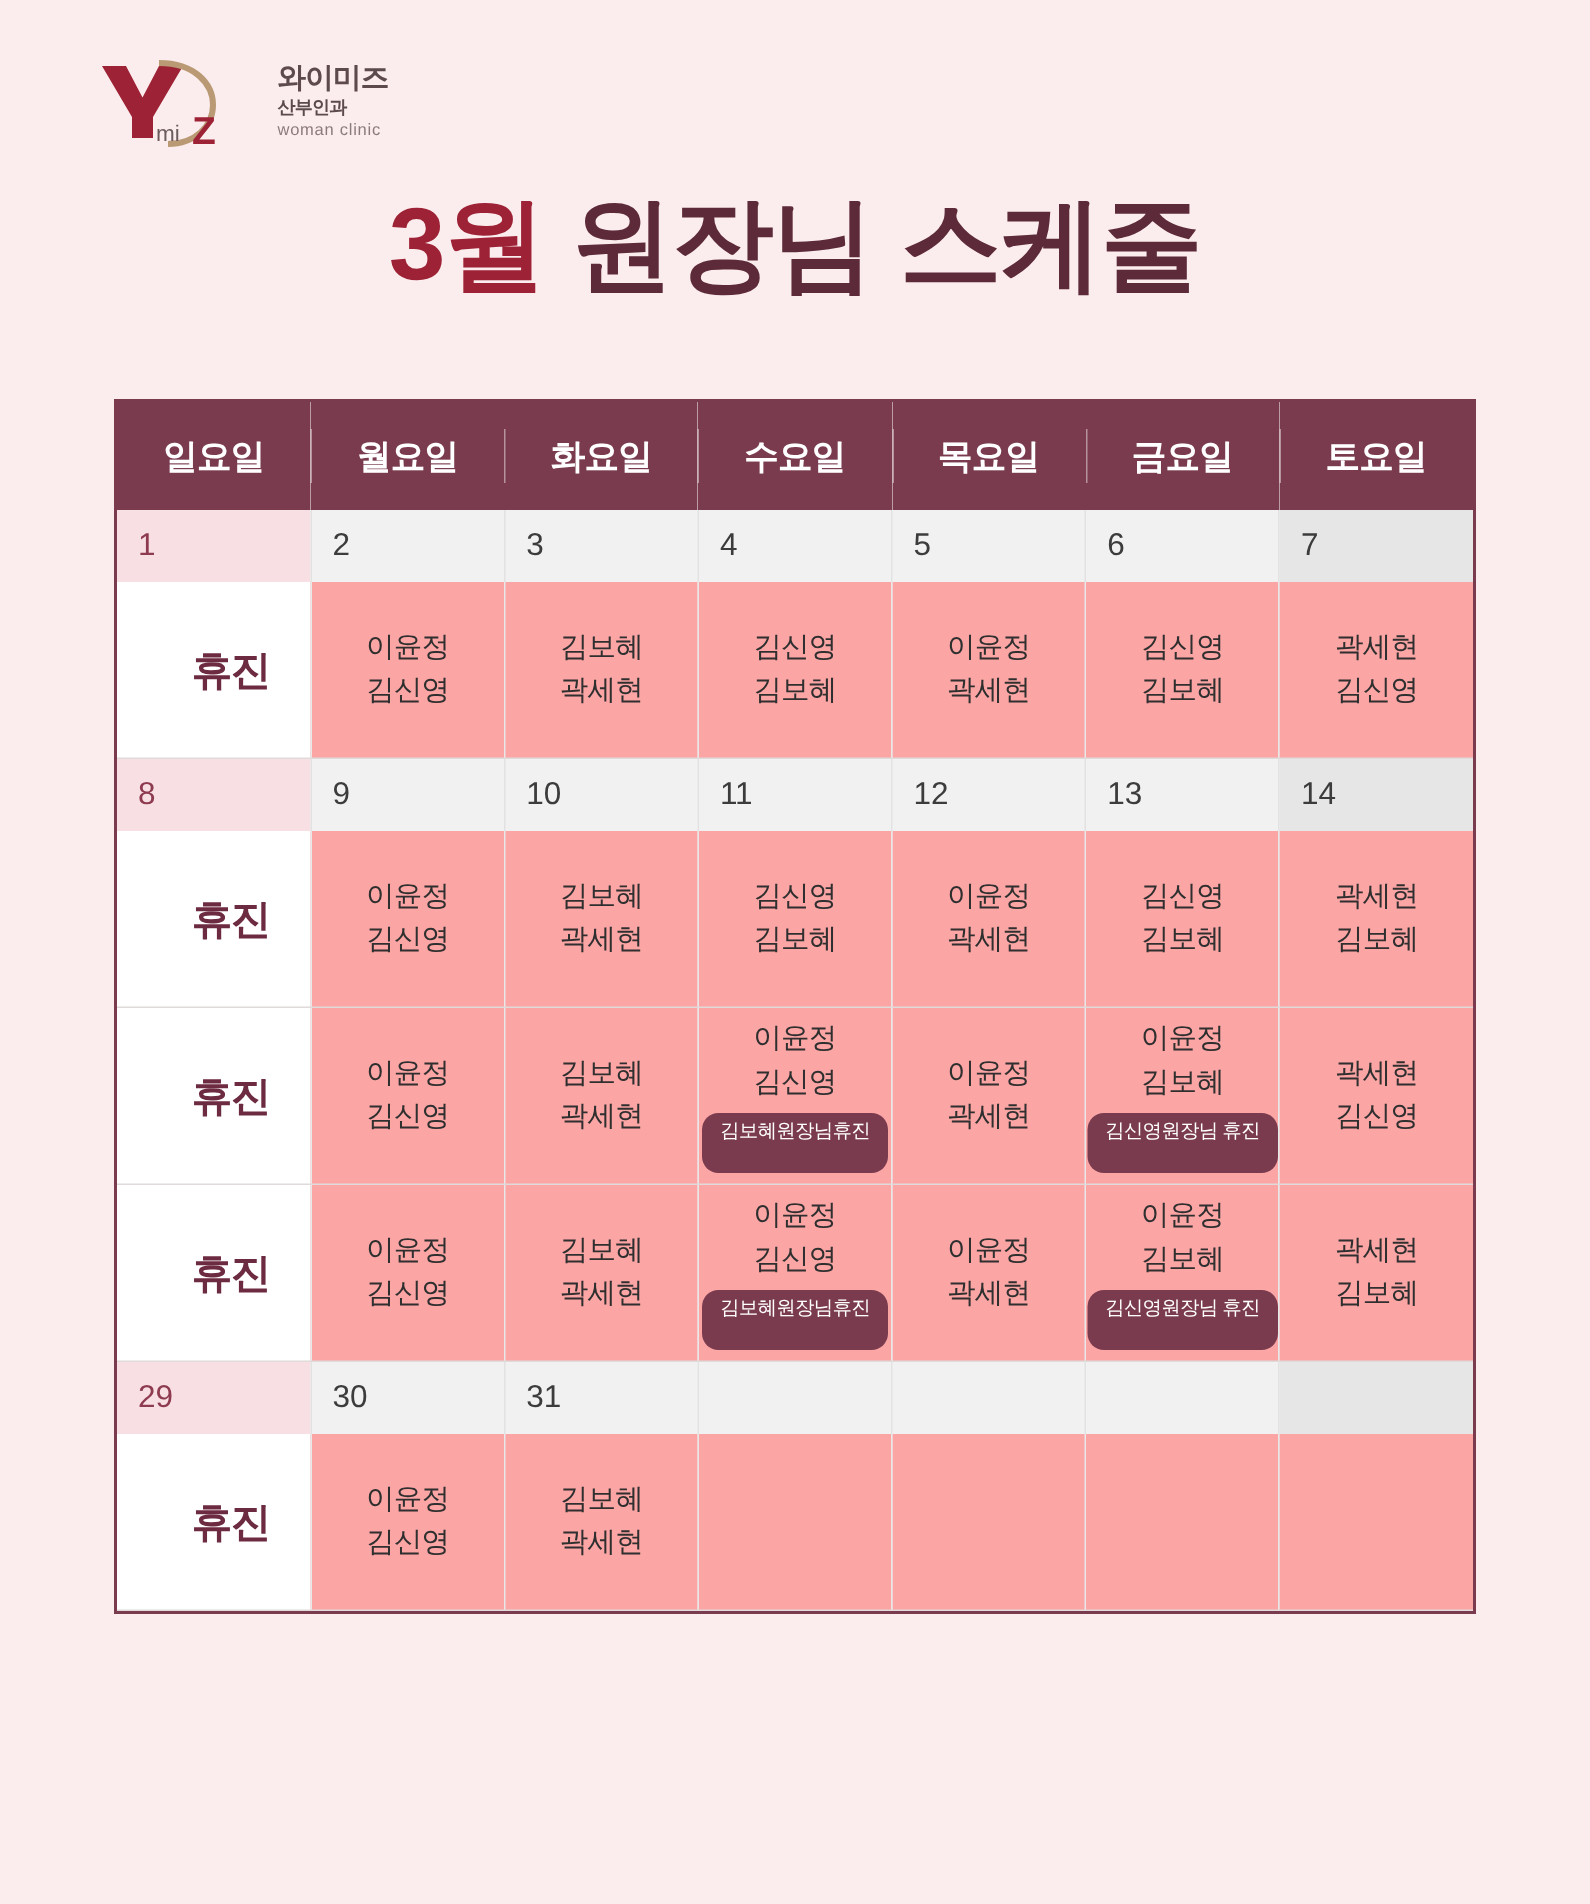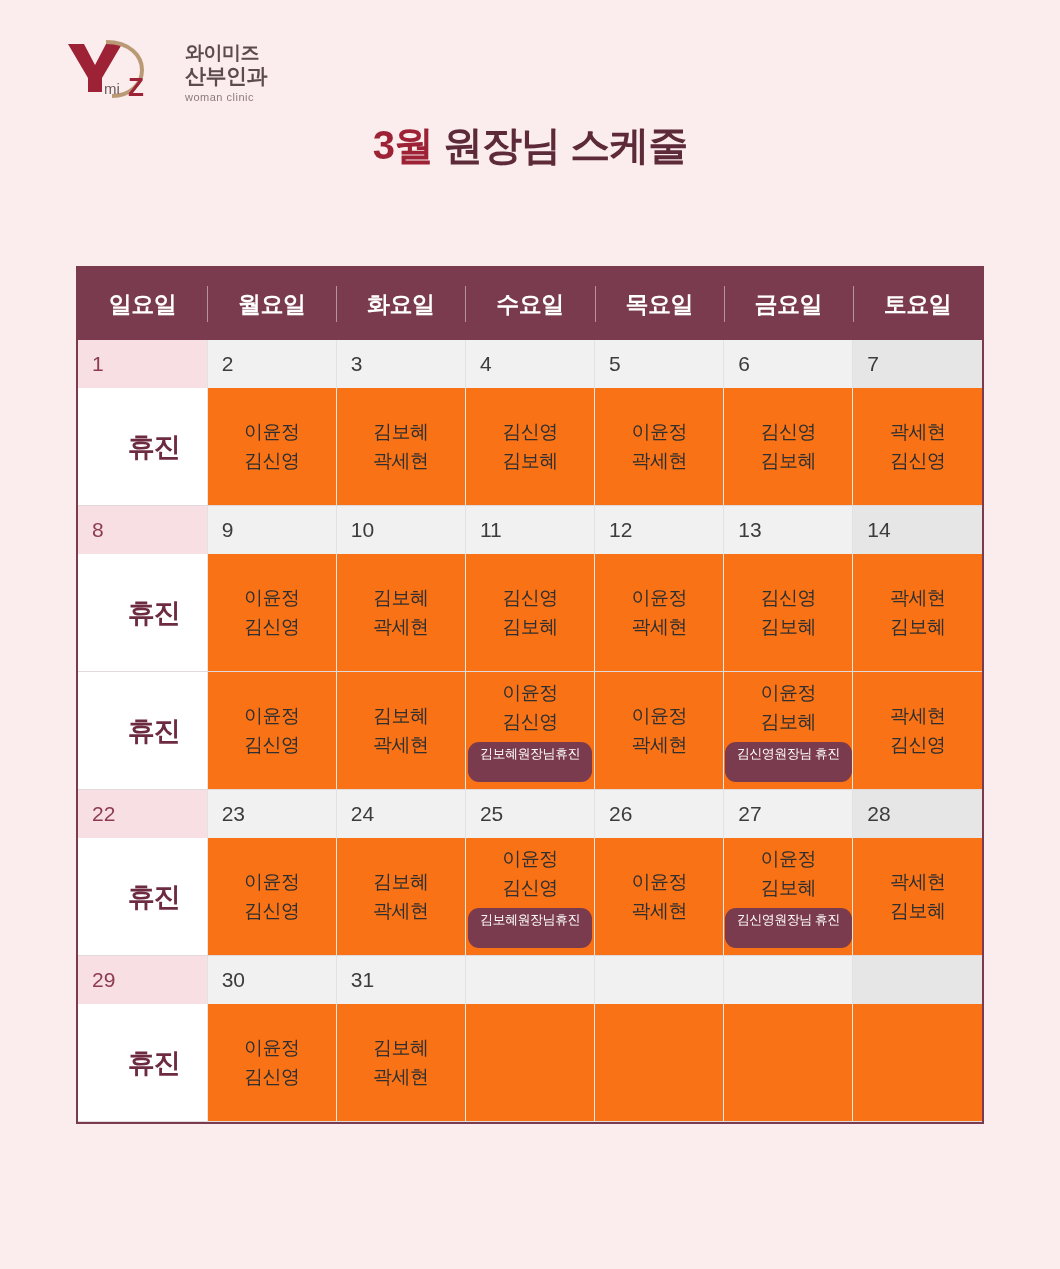--- a/index.html
+++ b/index.html
@@ -37,40 +37,40 @@
     line-height: 1.18;
     margin-left: 28px;
   }
   .logo-text .l1 {
     font-size: 19px;
     color: #5c4a4c;
     font-weight: bold;
     letter-spacing: -0.5px;
   }
   .logo-text .l2 {
-    font-size: 21px;
+    font-size: 12px;
     color: #5c4a4c;
     font-weight: bold;
     letter-spacing: -0.5px;
   }
   .logo-text .l3 {
     font-size: 11px;
     color: #8c7b7d;
     letter-spacing: 0.5px;
     margin-top: 2px;
   }
 
   
   .page-title {
     position: absolute;
     left: 0;
     top: 118px;
     width: 1060px;
     text-align: center;
-    font-size: 40px;
+    font-size: 68px;
     font-weight: bold;
     color: #5d2a3a;
     letter-spacing: -1px;
   }
   .page-title .accent {
     color: #9d2235;
   }
 
   
   .calendar {
@@ -121,21 +121,21 @@
   }
   td.daynum.sat {
     background: #e6e6e6;
   }
   td.body {
     height: 117px;
     border-right: 1px solid #e8e8e8;
     border-bottom: 1px solid #e0dada;
     vertical-align: middle;
     text-align: center;
-    background: #f97316;
+    background: #fca5a5;
     padding: 0;
   }
   td.body.sun {
     background: #ffffff;
   }
   tr.daynum-row td:last-child,
   tr.body-row td:last-child {
     border-right: none;
   }
   .names {
@@ -337,29 +337,20 @@
             </div>
             <div><span class="tag">김신영원장님 휴진</span></div>
           </td>
           <td class="body">
             <div class="names">
               <div>곽세현</div>
               <div>김신영</div>
             </div>
           </td>
         </tr>
-        <tr class="daynum-row">
-          <td class="daynum sun">22</td>
-          <td class="daynum">23</td>
-          <td class="daynum">24</td>
-          <td class="daynum">25</td>
-          <td class="daynum">26</td>
-          <td class="daynum">27</td>
-          <td class="daynum sat">28</td>
-        </tr>
         <tr class="body-row">
           <td class="body sun">
             <div class="closed">휴진</div>
           </td>
           <td class="body">
             <div class="names">
               <div>이윤정</div>
               <div>김신영</div>
             </div>
           </td>

